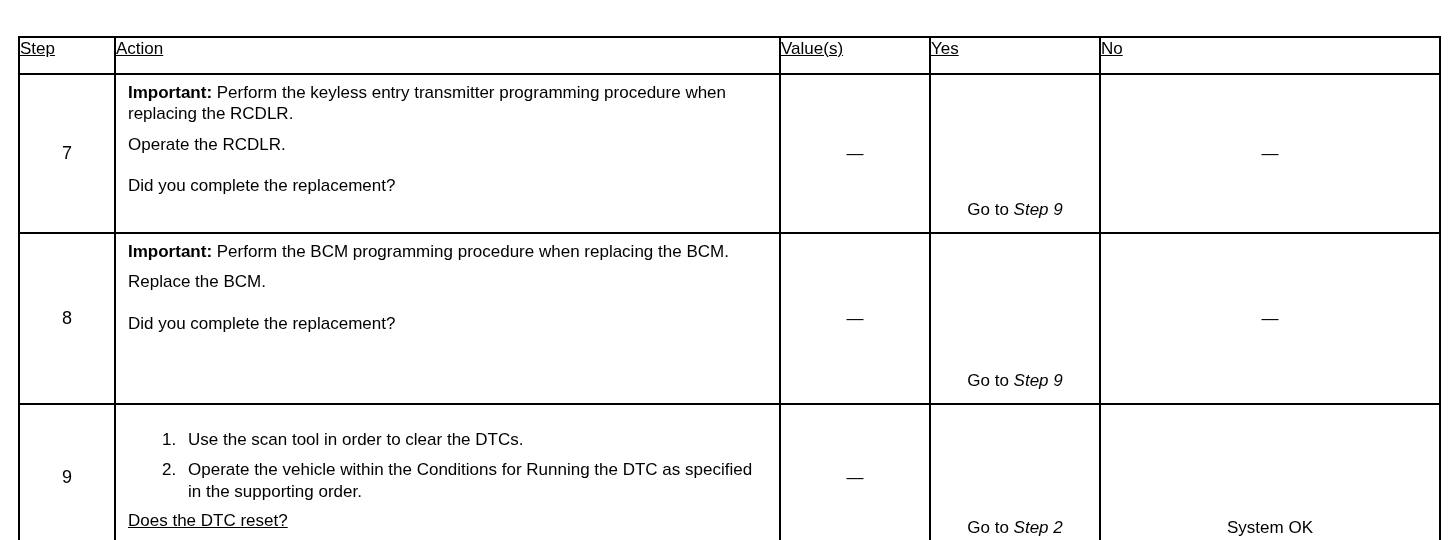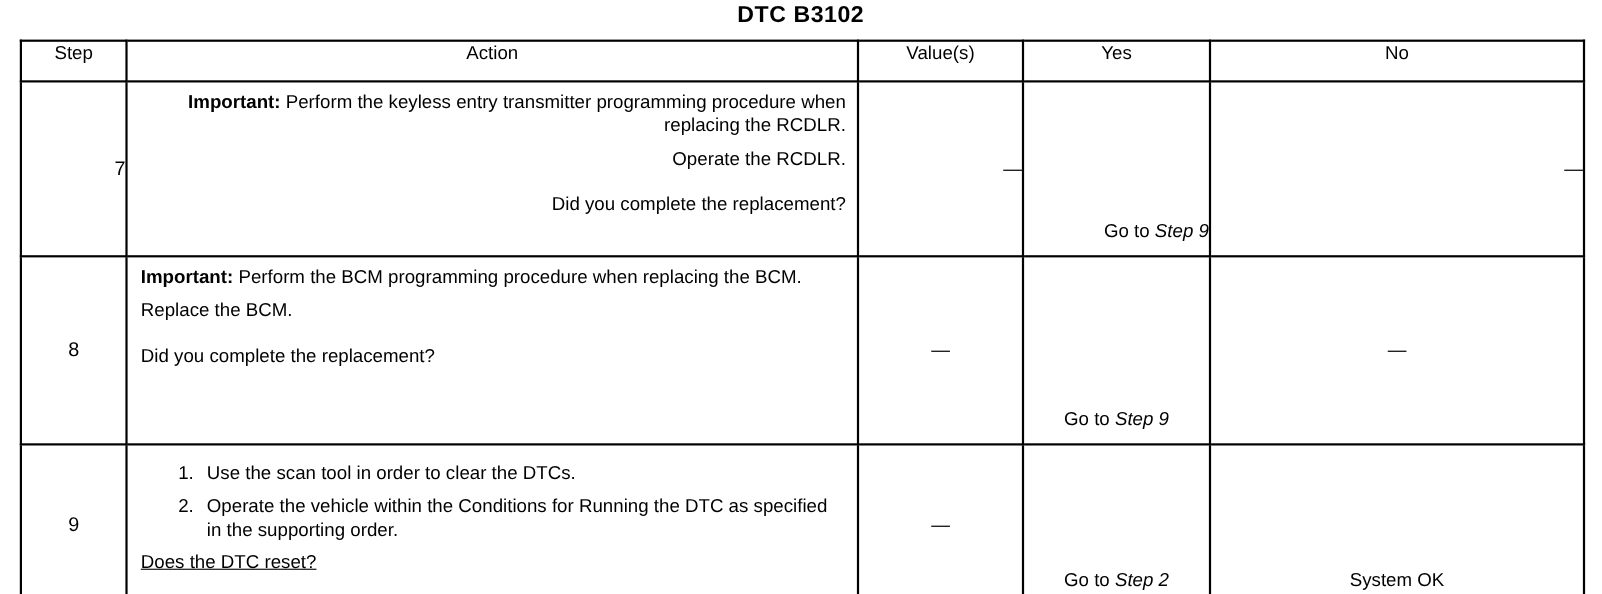--- a/index.html
+++ b/index.html
@@ -47,24 +47,25 @@
   }
   
   col.c-step   { width: 96px; }
   col.c-action { width: 665px; }
   col.c-value  { width: 150px; }
   col.c-yes    { width: 170px; }
   col.c-no     { width: 340px; }
 
   thead th {
     height: 35px;
-    text-align: center;
+    text-align: left;
     vertical-align: middle;
     font-weight: bold;
     font-size: 17.5px;
+    text-decoration: underline;
   }
 
   td.step-cell {
     text-align: center;
     vertical-align: middle;
     font-size: 18px;
   }
   td.action-cell {
     padding: 7px 10px 6px 12px;
     text-align: left;
@@ -76,38 +77,38 @@
   td.yesno-cell {
     text-align: center;
     vertical-align: bottom;
     padding-bottom: 12px;
   }
   td.yesno-cell.mid {
     vertical-align: middle;
     padding-bottom: 0;
   }
 
-  .r7 td { height: 144px; text-align: right; }
+  .r7 td { height: 144px; }
   .r8 td { height: 156px; }
   .r9 td { height: 132px; }
 
   .para { margin: 0 0 1px 0; }
   .para.gap-top { margin-top: 20px; }
   .para.gap-top-sm { margin-top: 9px; }
   .bold { font-weight: bold; }
   .ital { font-style: italic; }
 
   .dash {
     display: inline-block;
     font-size: 17px;
     line-height: 1;
   }
 
   ol.steps {
-    margin: 7px 0 0 0;
+    margin: 17px 0 0 0;
     padding: 0 0 0 34px;
     list-style: none;
     counter-reset: li;
   }
   ol.steps > li {
     position: relative;
     margin: 0 0 9px 0;
     padding-left: 26px;
     counter-increment: li;
   }
@@ -118,21 +119,20 @@
     left: 0;
     top: 0;
   }
   .tail-q { margin-top: 8px; text-decoration: underline; }
 </style>
 </head>
 <body>
 
 <div class="page">
 
-  <div class="doc-title">DTC B3102</div>
 
   <table class="dtc-table">
     <colgroup>
       <col class="c-step">
         <col class="c-action">
         <col class="c-value">
         <col class="c-yes">
         <col class="c-no">
     </colgroup>
     <thead>

